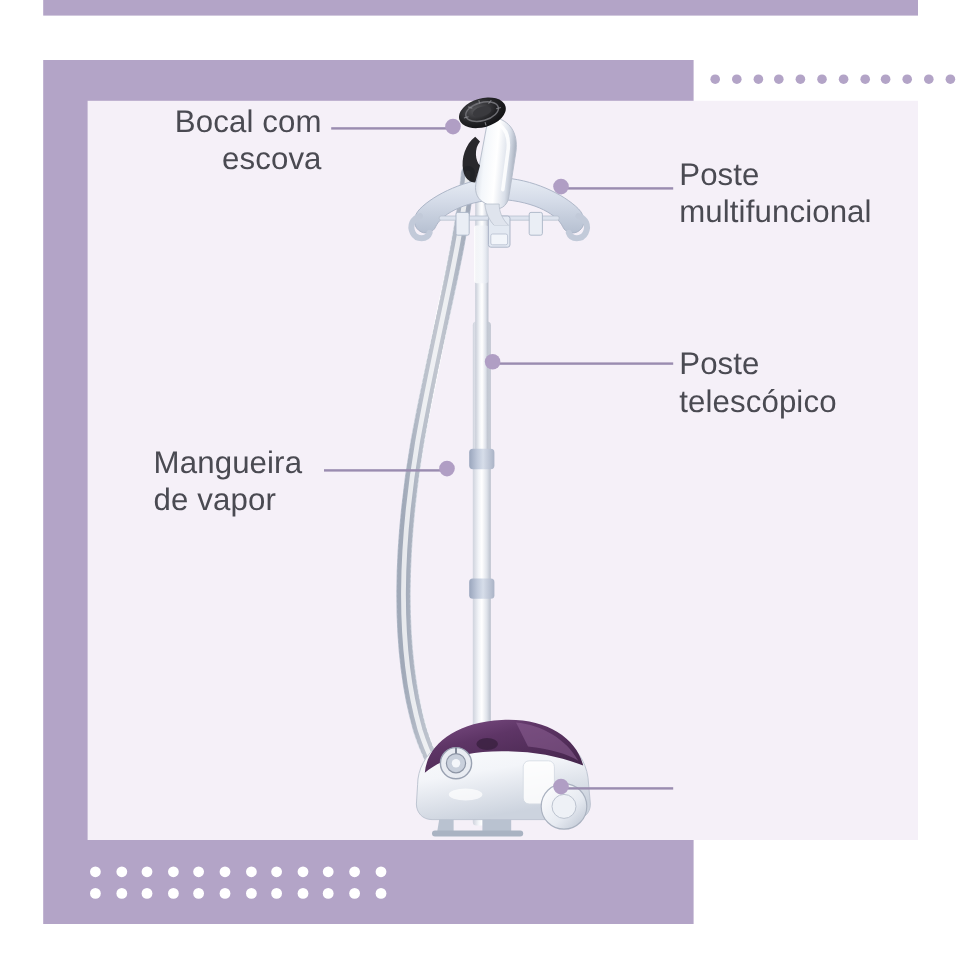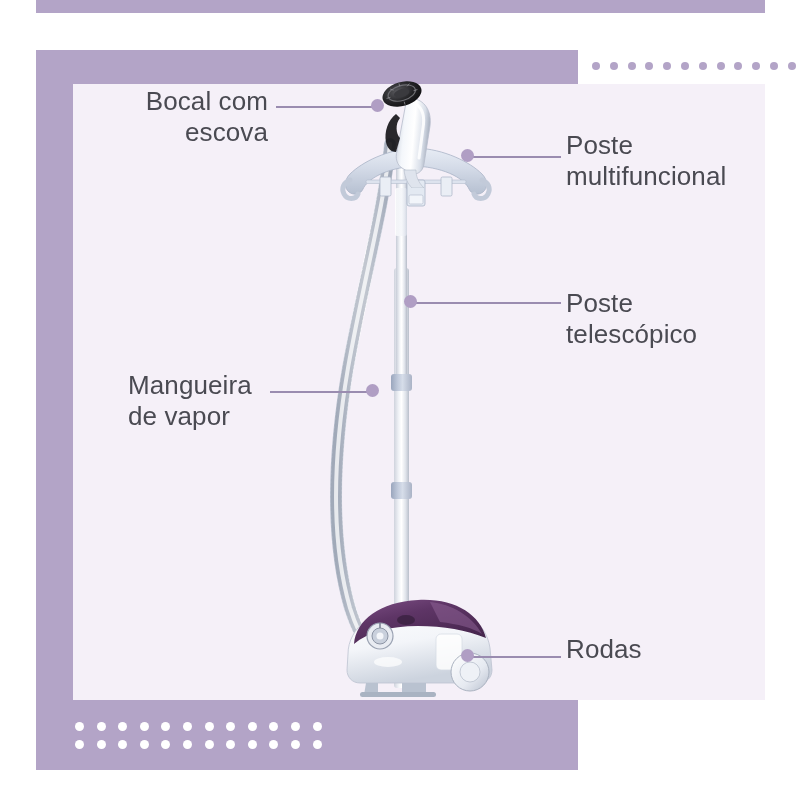--- a/index.html
+++ b/index.html
@@ -300,17 +300,16 @@
   <div class="label left-align" style="left:566px;top:288px;width:200px;">Poste
 telescópico</div>
   <div class="leader" style="left:416px;top:302px;width:145px;"></div>
   <div class="leader-dot" style="left:404px;top:295px;"></div>
 
   <div class="label left-align" style="left:128px;top:370px;width:190px;">Mangueira
 de vapor</div>
   <div class="leader" style="left:270px;top:391px;width:100px;"></div>
   <div class="leader-dot" style="left:366px;top:384px;"></div>
 
-  <div class="label left-align" style="left:566px;top:634px;width:140px;">Rodas</div>
   <div class="leader" style="left:473px;top:656px;width:88px;"></div>
   <div class="leader-dot" style="left:461px;top:649px;"></div>
 
 </div>
 
 </body></html>

